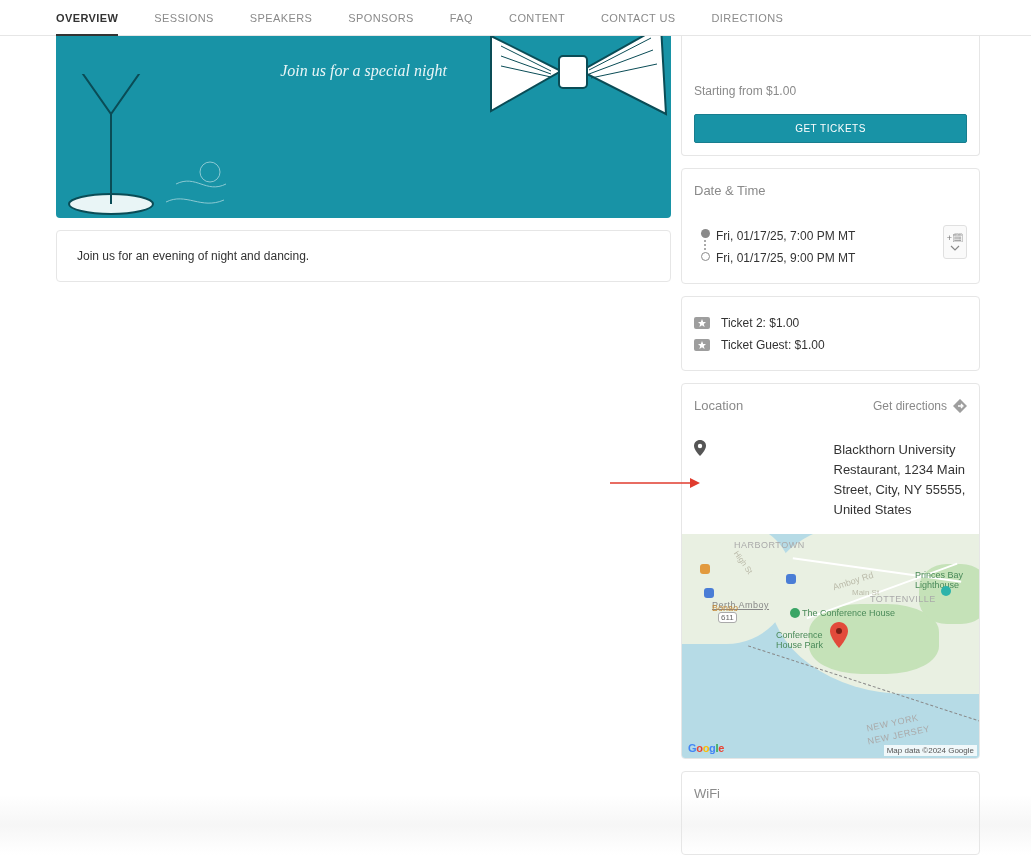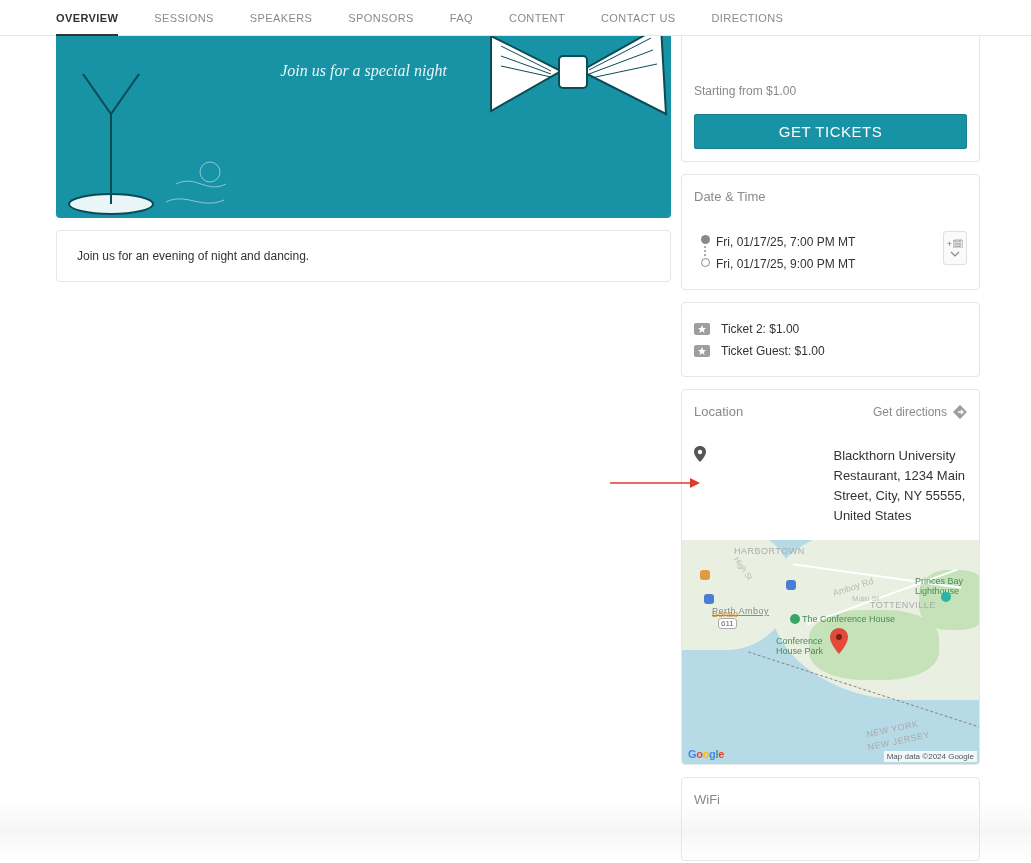--- a/index.html
+++ b/index.html
@@ -82,21 +82,21 @@
     color: #8a8a8a;
     margin-bottom: 16px;
   }
   .get-tickets-btn {
     width: 100%;
     background: #1893a6;
     color: #fff;
     border: 1px solid #187d8e;
     border-radius: 2px;
     padding: 8px 0;
-    font-size: 15px;
+    font-size: 10px;
     letter-spacing: 0.5px;
     text-transform: uppercase;
     cursor: pointer;
   }
 
   .card {
     margin-top: 12px;
     border: 1px solid #e6e6e6;
     border-radius: 4px;
     background: #fff;

